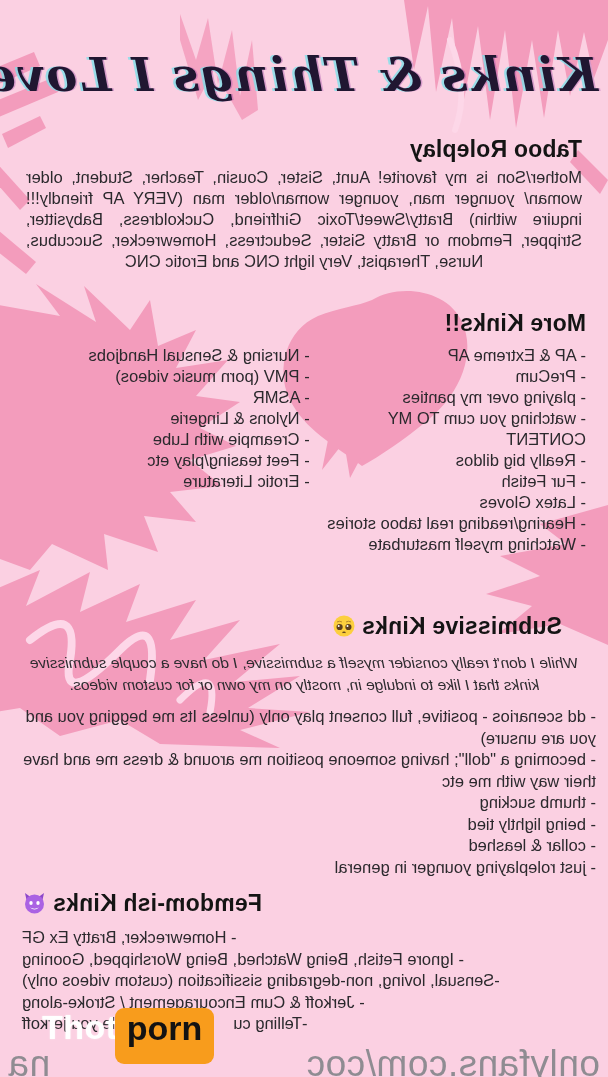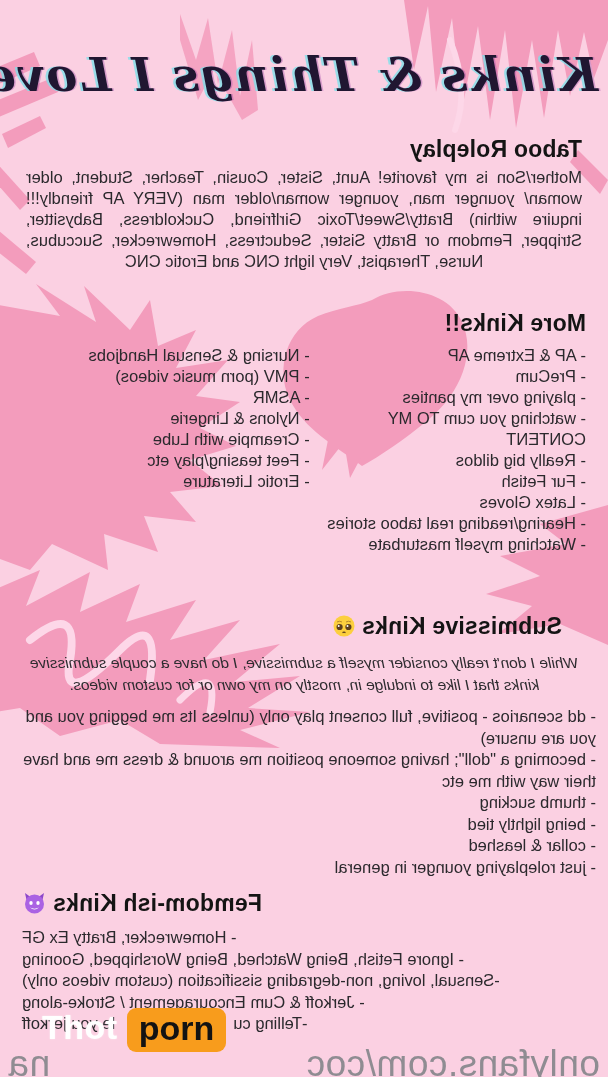--- a/index.html
+++ b/index.html
@@ -60,21 +60,21 @@
     position:absolute;left:42px;top:1008px;z-index:3;
     display:flex;
   }
   .wm-thot{
     color:#ffffff;font-weight:800;font-size:34px;letter-spacing:.5px;
     text-shadow:0 0 2px rgba(255,255,255,.6);
     margin-right:-3px;
   }
   .wm-porn{
     background:#f89c1c;color:#131313;font-weight:800;font-size:34px;
-    padding:0 12px 4px;border-radius:9px;line-height:40px;margin-left:12px;
+    padding:0 12px 16px;border-radius:9px;line-height:40px;
   }
 </style>
 </head>
 <body>
 
 <svg class="decor" width="608" height="1077" viewBox="0 0 608 1077" xmlns="http://www.w3.org/2000/svg">
   <g fill="#f39cbc">
     <path d="M404,0 L414,70 L428,6 L436,92 L452,18 L462,110 L478,26 L490,120 L505,30 L516,128 L532,40 L544,118 L558,30 L570,96 L584,32 L594,78 L608,40 L608,0 Z"></path>
     <path opacity="0.85" d="M180,14 L196,60 L208,18 L218,84 L232,30 L240,96 L252,40 L258,110 L242,120 L214,70 L198,100 L180,40 Z"></path>
     <path d="M-10,70 L34,52 L40,66 L-6,86 Z"></path>

